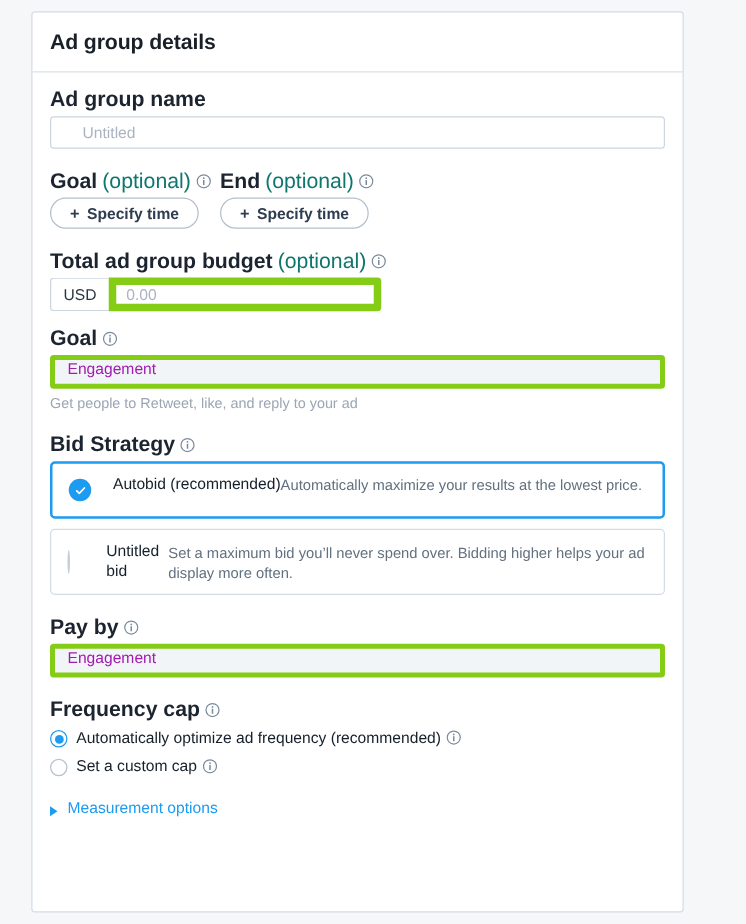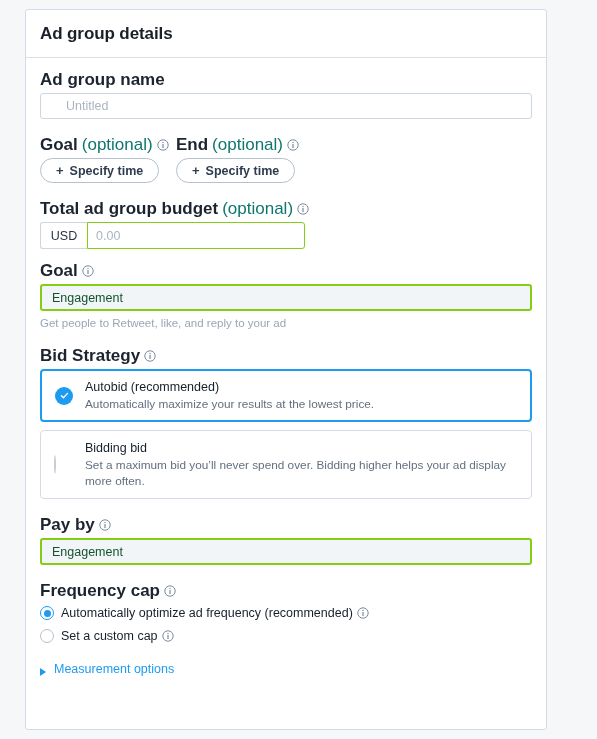--- a/index.html
+++ b/index.html
@@ -117,60 +117,60 @@
     border-radius: 3px 0 0 3px;
     background: #fff;
     font-size: 12.5px;
     color: #2b3542;
     display: flex;
     align-items: center;
     justify-content: center;
   }
   .money-input {
     flex: 1;
-    border: 1px solid #84cc16;
+    border: 6px solid #84cc16;
     border-radius: 0 3px 3px 0;
     background: #fff;
     padding: 0 8px;
     font-size: 12.5px;
     color: #1c2430;
     font-family: "Liberation Sans", sans-serif;
     outline: none;
   }
   .money-input::placeholder { color: #aab4c0; }
 
   .select-readonly {
     width: 100%;
     height: 27px;
-    border: 2px solid #84cc16;
+    border: 4px solid #84cc16;
     border-radius: 3px;
     background: #f2f5f8;
     padding: 0 10px;
     font-size: 12.5px;
-    color: #14532d;
-    display: flex;
-    align-items: center;
+    color: #a21caf;
+    display: flex;
+    align-items: flex-start;
   }
   .hint {
     font-size: 11.5px;
     color: #9aa6b4;
     margin-top: 5px;
     line-height: 14px;
   }
 
   
   .opt-card {
     position: relative;
     border: 1px solid #d3dce6;
     border-radius: 4px;
     background: #fff;
     padding: 9px 12px 9px 44px;
     min-height: 46px;
     display: flex;
-    flex-direction: column;
+    flex-direction: row;
     justify-content: center;
     cursor: pointer;
   }
   .opt-card.selected {
     border: 2px solid #1d9bf0;
     padding: 8px 11px 8px 43px;
   }
   .opt-title {
     font-size: 12.5px;
     color: #15202b;
@@ -201,21 +201,21 @@
     width: 18px; height: 18px;
     border-radius: 50%;
     border: 1px solid #c4ced9;
     background: #fff;
     box-sizing: border-box;
   }
 
   
   .radio-row {
     display: flex;
-    align-items: center;
+    align-items: flex-end;
     gap: 7px;
     margin-top: 7px;
     cursor: pointer;
   }
   .radio {
     width: 14px; height: 14px;
     border-radius: 50%;
     border: 1px solid #b6c1cd;
     background: #fff;
     flex: 0 0 14px;
@@ -387,21 +387,21 @@
           <div class="opt-title">Autobid (recommended)</div>
           <div class="opt-desc">Automatically maximize your results at the lowest price.</div>
         </div>
 
         <div class="sp-8"></div>
 
         <div class="opt-card">
           <span class="opt-marker">
             <span class="empty-circle"></span>
           </span>
-          <div class="opt-title">Bidding bid</div>
+          <div class="opt-title">Untitled bid</div>
           <div class="opt-desc">Set a maximum bid you’ll never spend over. Bidding higher helps your ad display more often.</div>
         </div>
       </div>
 
       <div class="sp-18"></div>
 
       <div class="field">
         <div class="label">
           <span>Pay by</span>
           <span class="info-icon">

